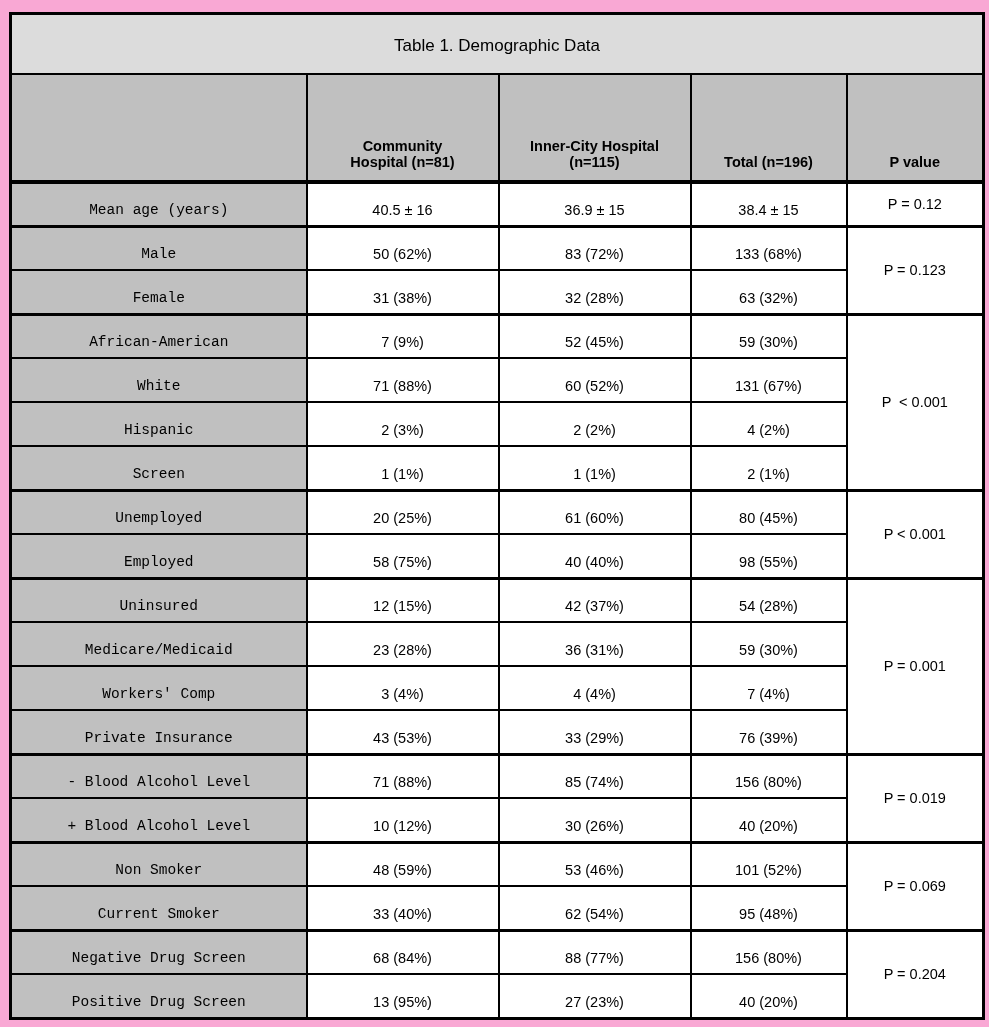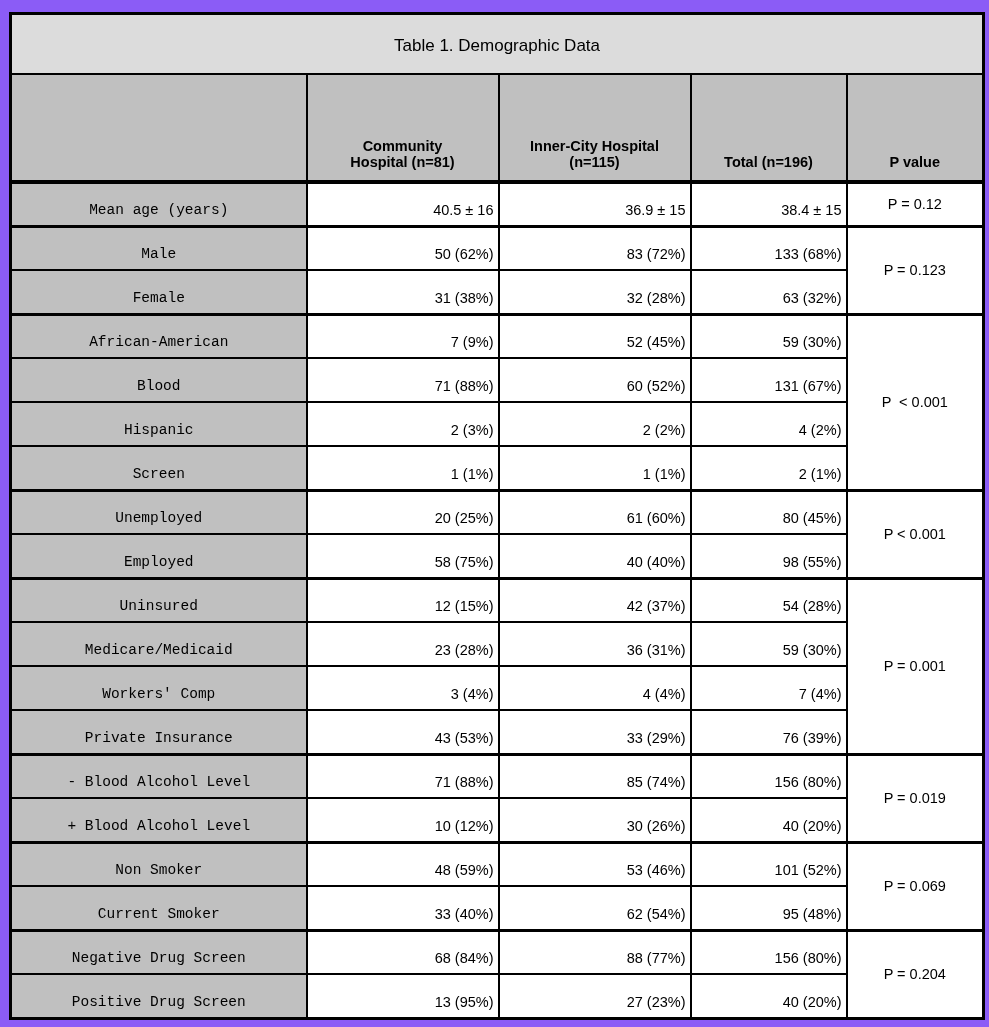--- a/index.html
+++ b/index.html
@@ -5,21 +5,21 @@
   html, body {
     margin: 0;
     padding: 0;
     background: #ffffff;
     font-family: "Liberation Sans", sans-serif;
     color: #000000;
   }
   .page {
     width: 989px;
     height: 1027px;
-    background: #8b5cf6;
+    background: #f9a8d4;
     position: relative;
     overflow: hidden;
   }
   table.demo {
     position: absolute;
     left: 9px;
     top: 12px;
     width: 973px;
     border-collapse: collapse;
     table-layout: fixed;
@@ -54,21 +54,20 @@
   tbody tr { height: 44px; }
   tbody tr:first-child td { border-top: 3px solid #000000; }
   td.label-cell {
     background: #c0c0c0;
     vertical-align: bottom;
     font-family: Liberation Mono, monospace;
   }
   td.data-cell {
     background: #ffffff;
     vertical-align: bottom;
-    text-align: right;
   }
   td.p-cell {
     background: #ffffff;
     vertical-align: middle;
     white-space: pre-wrap;
     padding-bottom: 4px;
   }
   td.p-cell.bold { font-weight: normal; }
 </style>
 </head>
@@ -126,21 +125,21 @@
 
     <tbody>
       <tr>
         <td class="label-cell">African-American</td>
         <td class="data-cell">7 (9%)</td>
         <td class="data-cell">52 (45%)</td>
         <td class="data-cell">59 (30%)</td>
         <td class="p-cell bold" rowspan="4">P  &lt; 0.001</td>
       </tr>
       <tr>
-        <td class="label-cell">Blood</td>
+        <td class="label-cell">White</td>
         <td class="data-cell">71 (88%)</td>
         <td class="data-cell">60 (52%)</td>
         <td class="data-cell">131 (67%)</td>
       </tr>
       <tr>
         <td class="label-cell">Hispanic</td>
         <td class="data-cell">2 (3%)</td>
         <td class="data-cell">2 (2%)</td>
         <td class="data-cell">4 (2%)</td>
       </tr>

